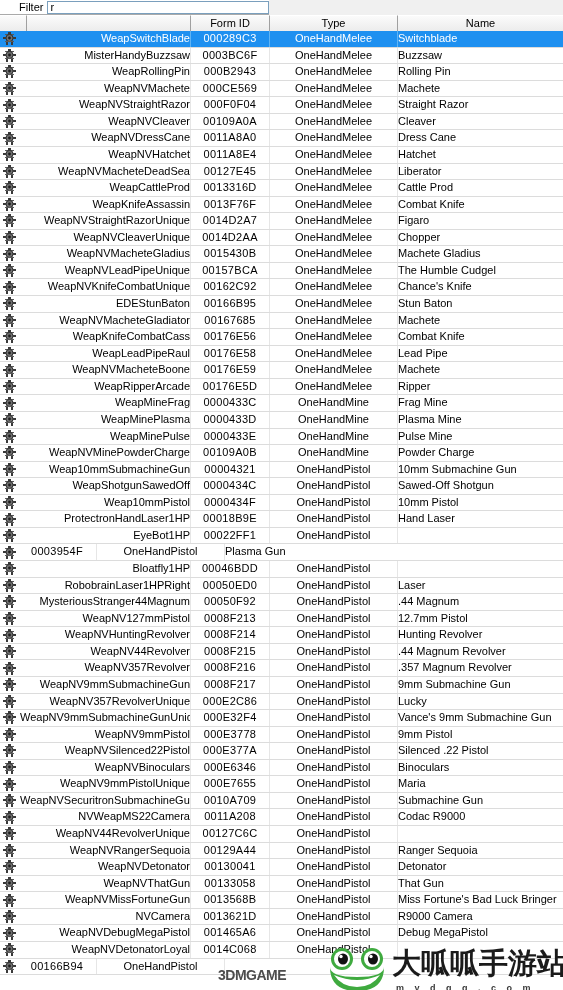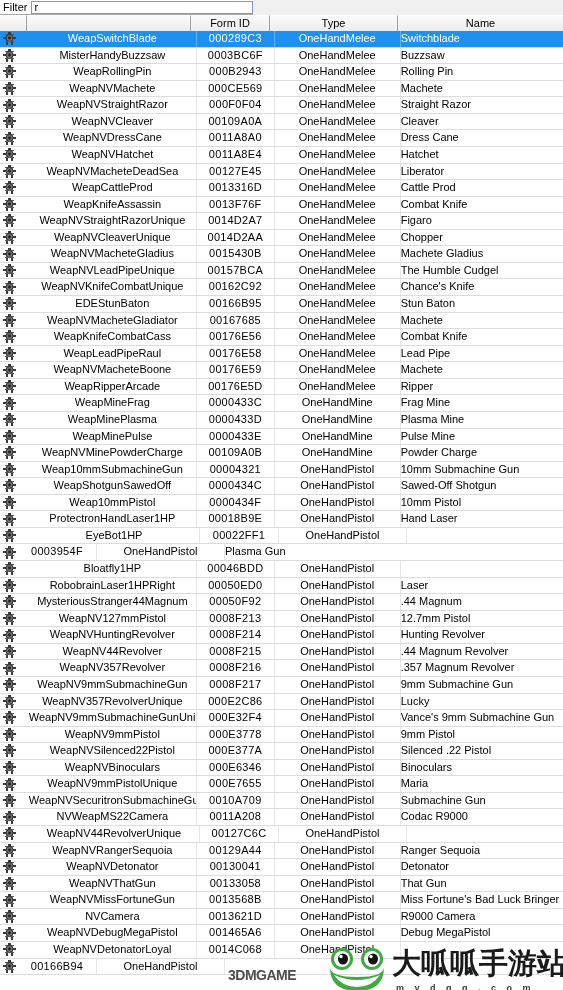--- a/index.html
+++ b/index.html
@@ -27,20 +27,21 @@
     box-sizing: border-box;
     border-bottom: 1px solid #aaaaaa;
   }
   #filter-label {
     font-size: 11px;
     line-height: 13px;
     padding-left: 3px;
     padding-right: 4px;
     color: #000;
     white-space: nowrap;
+    margin-left: 16px;
   }
   #filter-input-wrap {
     width: 222px;
     height: 13px;
     background: #ffffff;
     border: 1px solid #7a9fbd;
     box-sizing: border-box;
     display: flex;
     align-items: center;
     overflow: hidden;
@@ -124,23 +125,22 @@
   .cell.c-icon {
     width: 18px;
     border-right: 0;
     display: flex;
     align-items: center;
     justify-content: center;
     padding-left: 1px;
   }
   .cell.c-edid {
     width: 173px;
-    text-align: center;
+    text-align: right;
     padding-left: 2px;
-    margin-left: 9px;
   }
   .cell.c-form {
     width: 79px;
     text-align: center;
     letter-spacing: 0.3px;
   }
   .cell.c-type {
     width: 128px;
     text-align: center;
   }
@@ -170,21 +170,20 @@
   #wm-3dm {
     position: absolute;
     left: -110px;
     top: 22px;
     font-family: "Liberation Sans", sans-serif;
     font-size: 14px;
     font-weight: bold;
     color: #4d4d4d;
     letter-spacing: -0.5px;
     white-space: nowrap;
-    margin-left: 10px;
   }
   #wm-frog {
     position: absolute;
     left: 0px;
     top: 2px;
     width: 60px;
     height: 46px;
   }
   #wm-cn {
     position: absolute;

